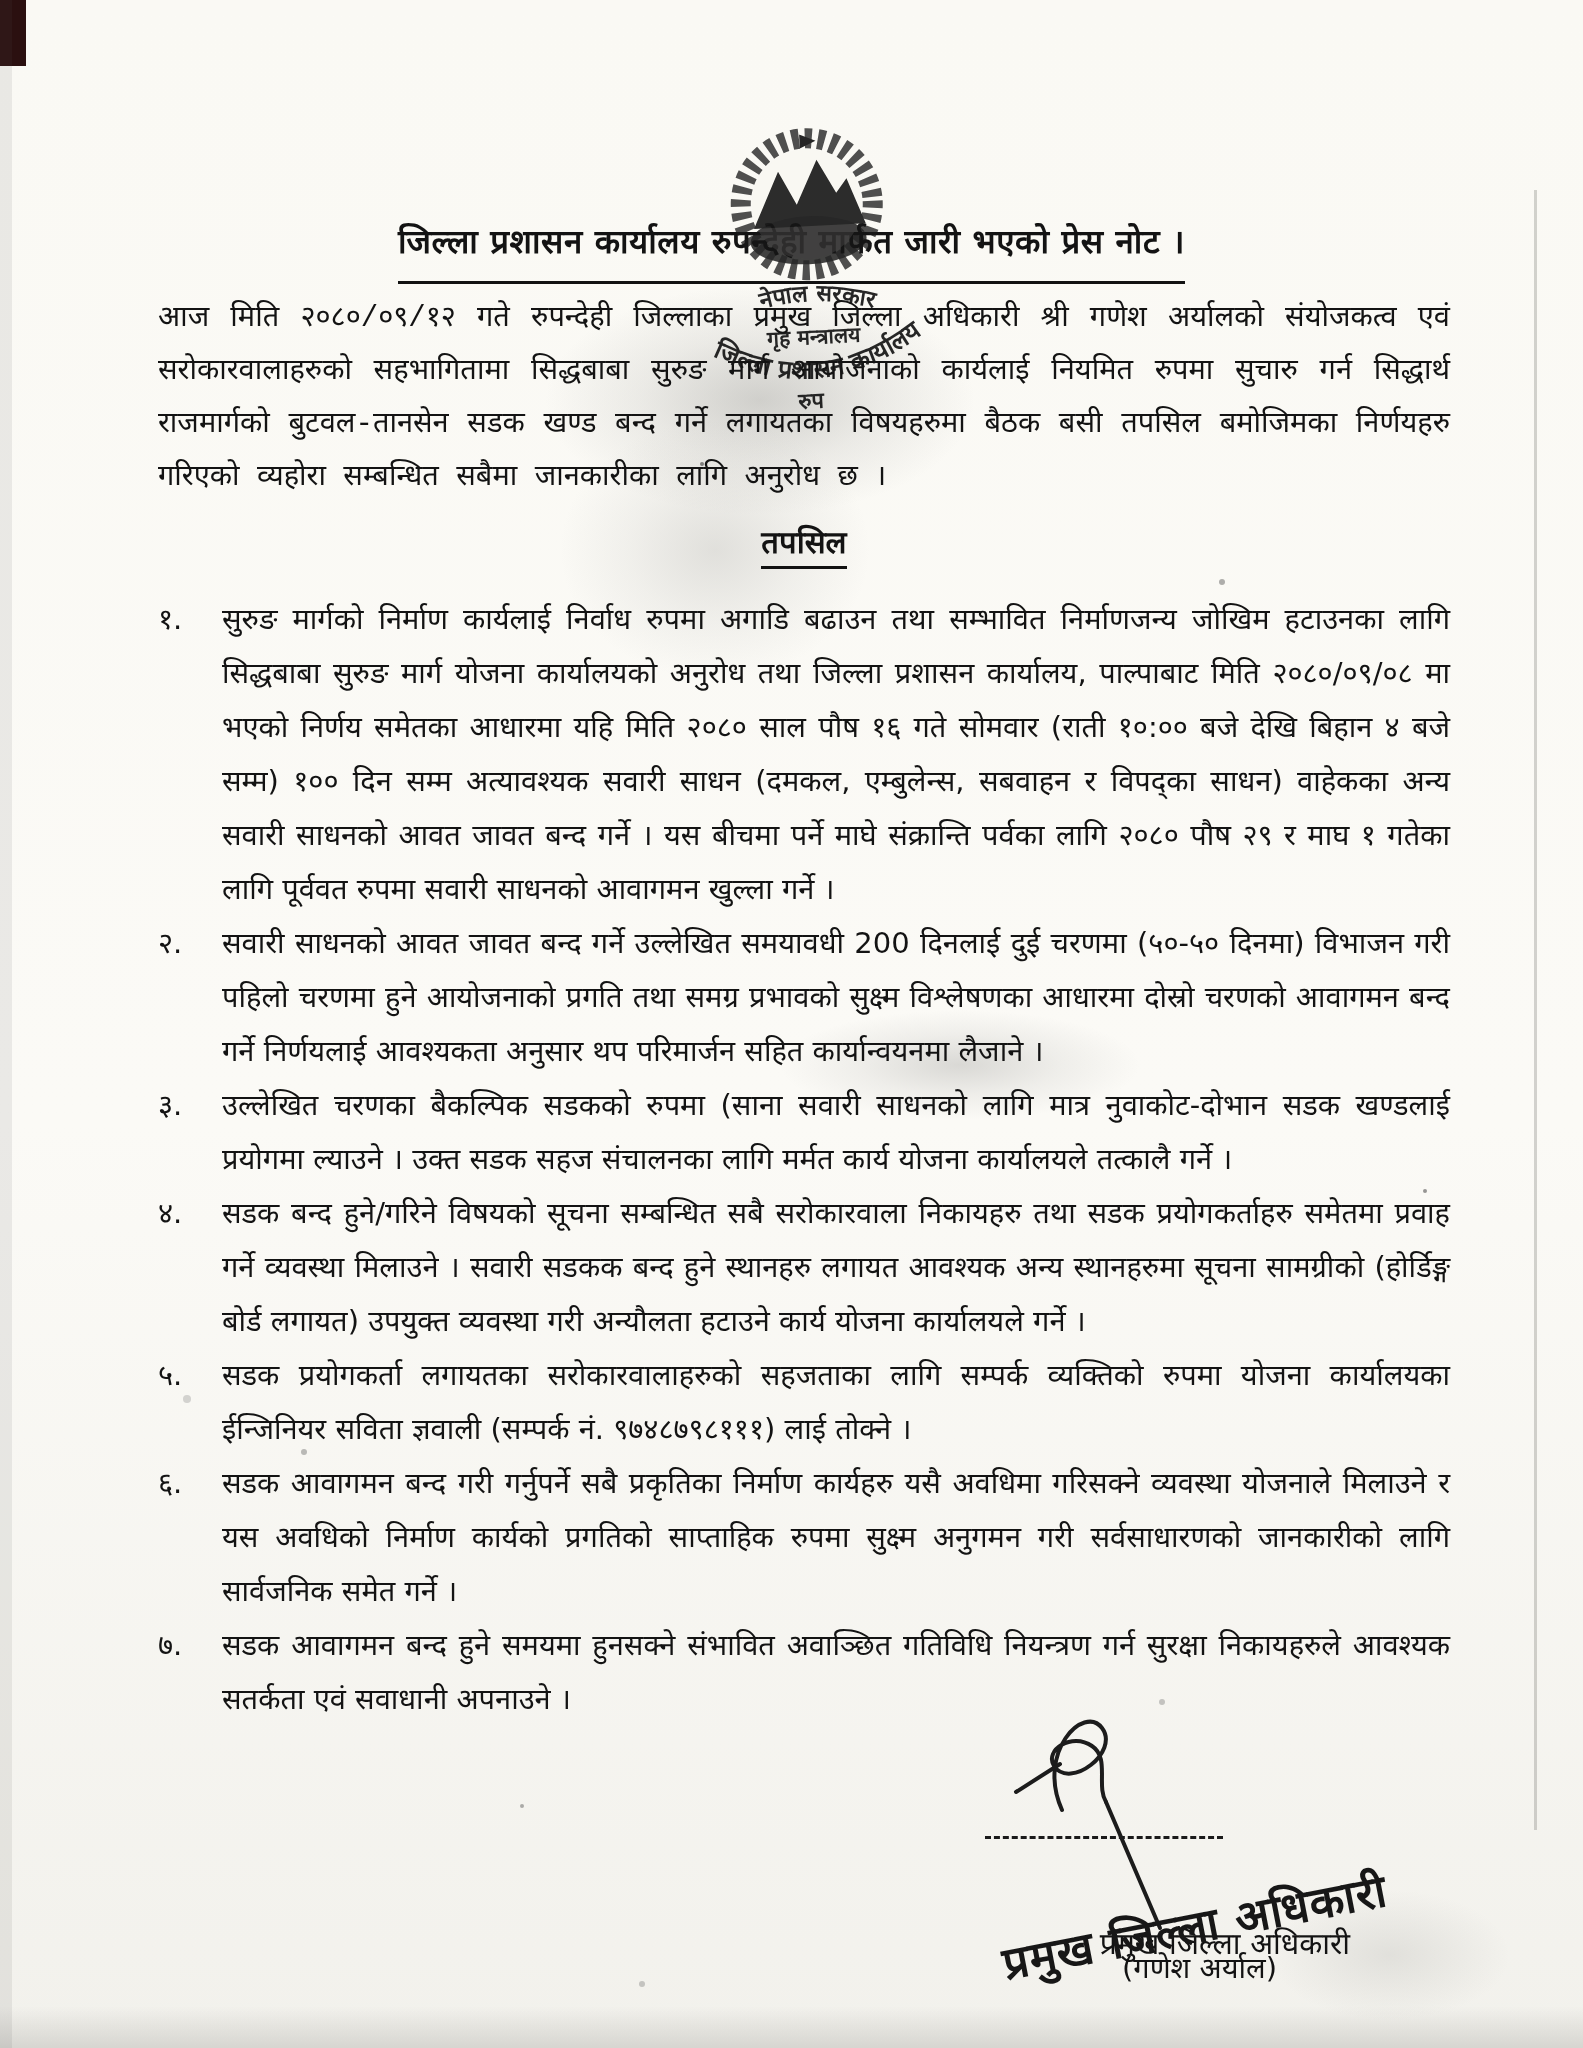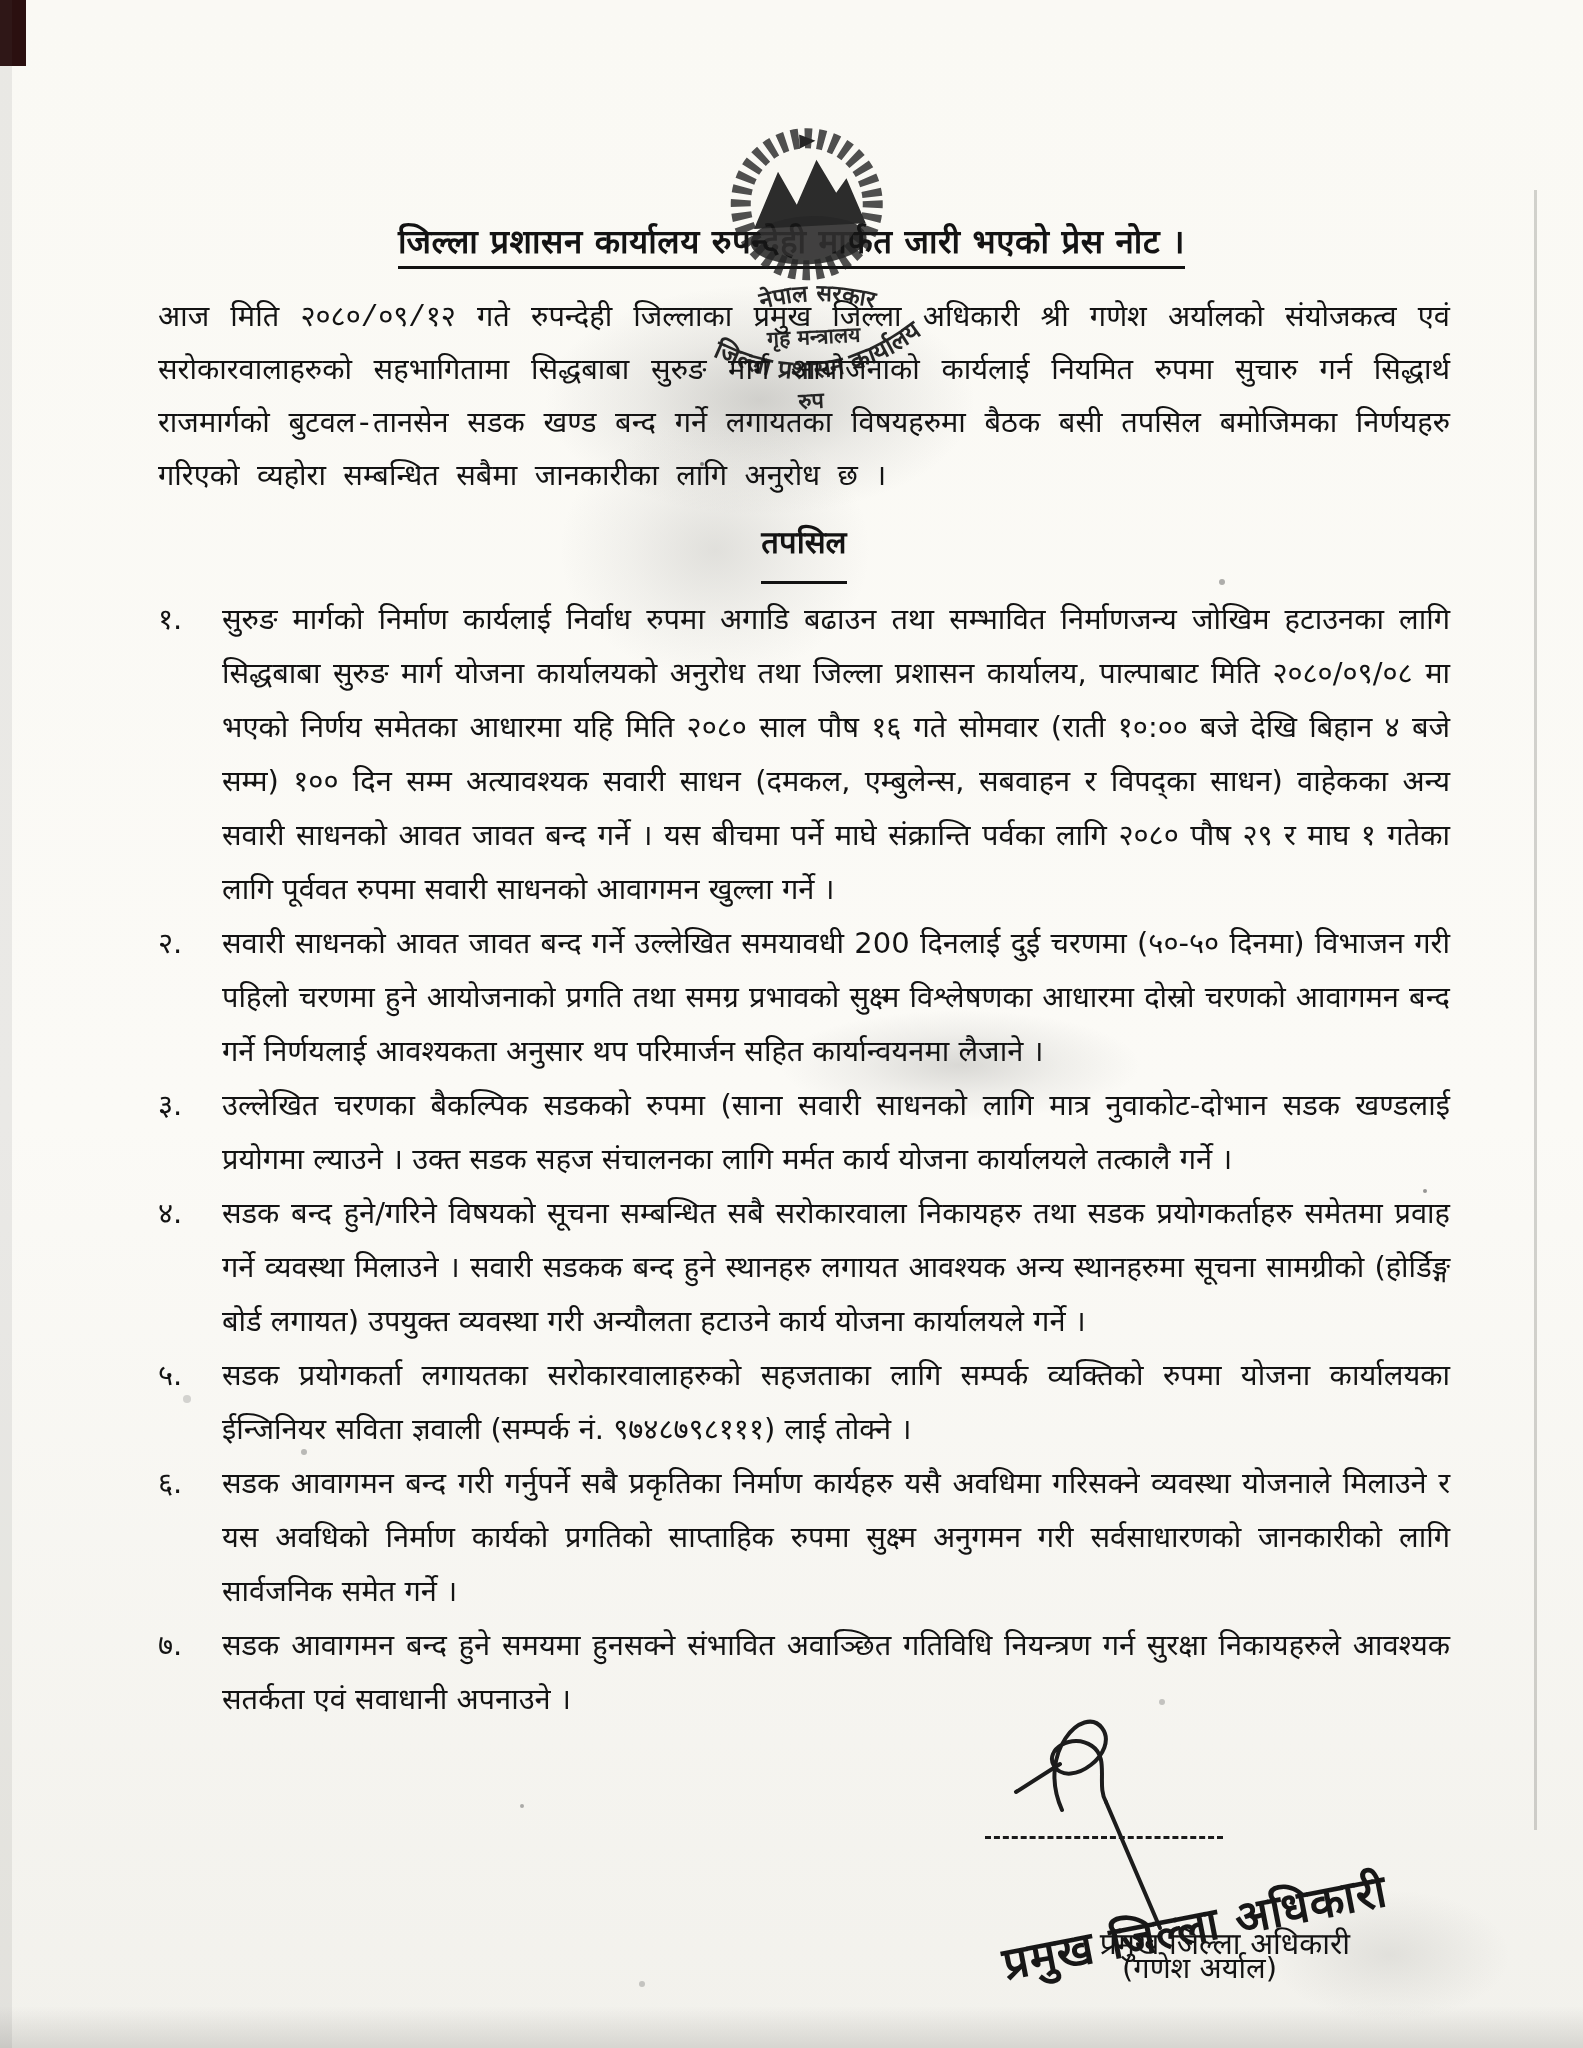--- a/index.html
+++ b/index.html
@@ -23,30 +23,30 @@
     box-shadow:520px 118px 0 1px rgba(60,60,60,.4), 723px 727px 0 0 rgba(50,50,50,.5),
     -398px 988px 0 1px rgba(70,70,70,.35), -180px 1342px 0 0 rgba(60,60,60,.4),
     460px 1238px 0 1px rgba(80,80,80,.3), -515px 935px 0 2px rgba(100,100,100,.25),
     240px -222px 0 0 rgba(60,60,60,.45), -60px 1520px 0 1px rgba(90,90,90,.3);}
   
   .seal{position:absolute;left:688px;top:116px;opacity:.92;transform:rotate(-3deg);z-index:5;}
   
   .title-wrap{position:absolute;left:0;top:218px;width:100%;text-align:center;z-index:4;}
   .title-wrap span{
     font-size:33px;font-weight:bold;letter-spacing:.5px;
-    border-bottom:3px solid #121212;padding-bottom:5px;
+    border-bottom:3px solid #121212;padding-bottom:20px;
   }
   
   .intro{
     position:absolute;left:158px;top:292px;width:1292px;
     font-size:29px;line-height:53px;text-align:justify;z-index:3;font-family:Liberation Mono, monospace;
   }
   
   .heading{position:absolute;left:158px;top:520px;width:1292px;text-align:center;z-index:3;}
-  .heading span{font-size:31px;font-weight:bold;border-bottom:3px solid #121212;padding-bottom:21px;}
+  .heading span{font-size:31px;font-weight:bold;border-bottom:3px solid #121212;padding-bottom:6px;}
   
   .list{position:absolute;left:158px;top:592px;width:1292px;font-size:29px;line-height:54px;z-index:3;}
   .item{display:flex;align-items:flex-start;}
   .item .num{flex:none;width:52px;}
   .item .txt{flex:1;text-align:justify;margin-left:12px;}
   
   .sig-squiggle{position:absolute;left:998px;top:1690px;z-index:6;}
   .sig-dash{position:absolute;left:985px;top:1836px;width:238px;border-top:3px dashed #1a1a1a;z-index:4;}
   .sig-name{position:absolute;left:1122px;top:1947px;font-size:29px;z-index:4;white-space:nowrap;}
   .sig-stamp{

